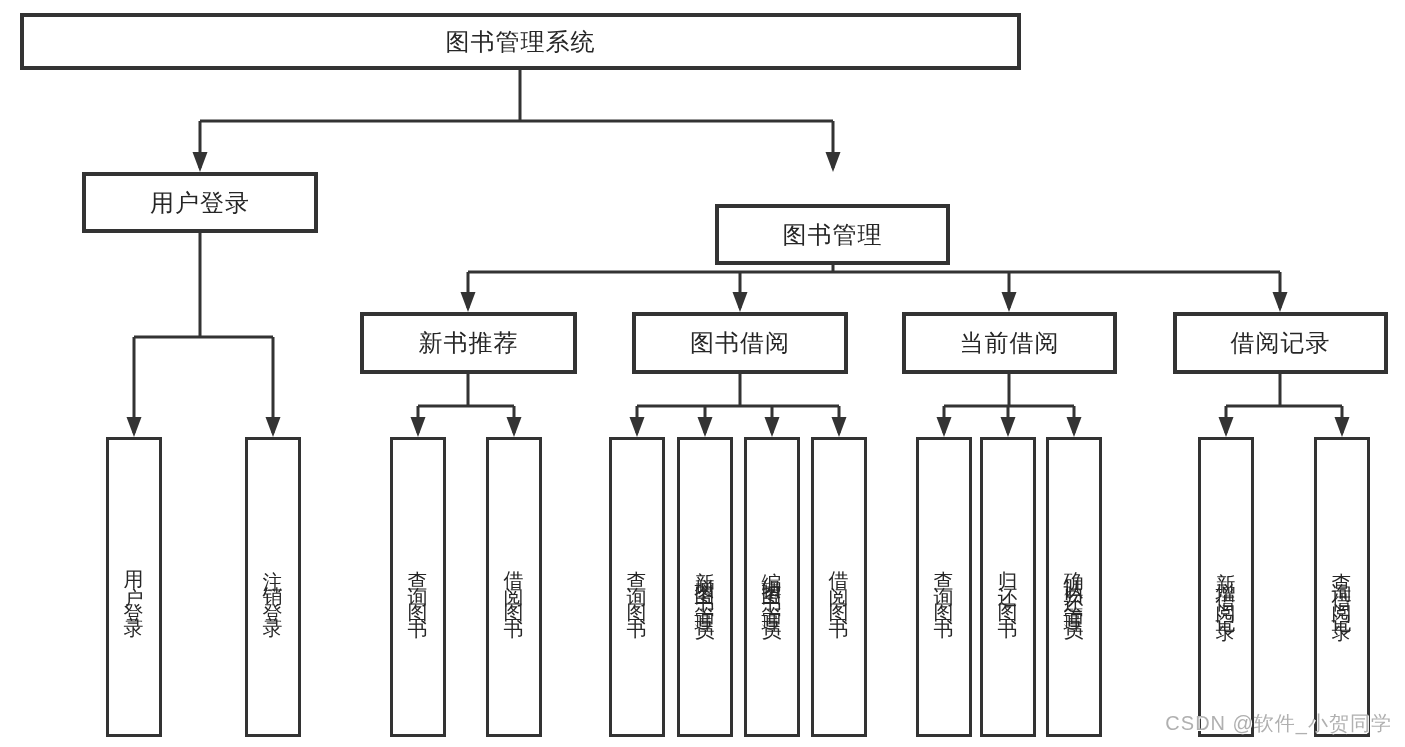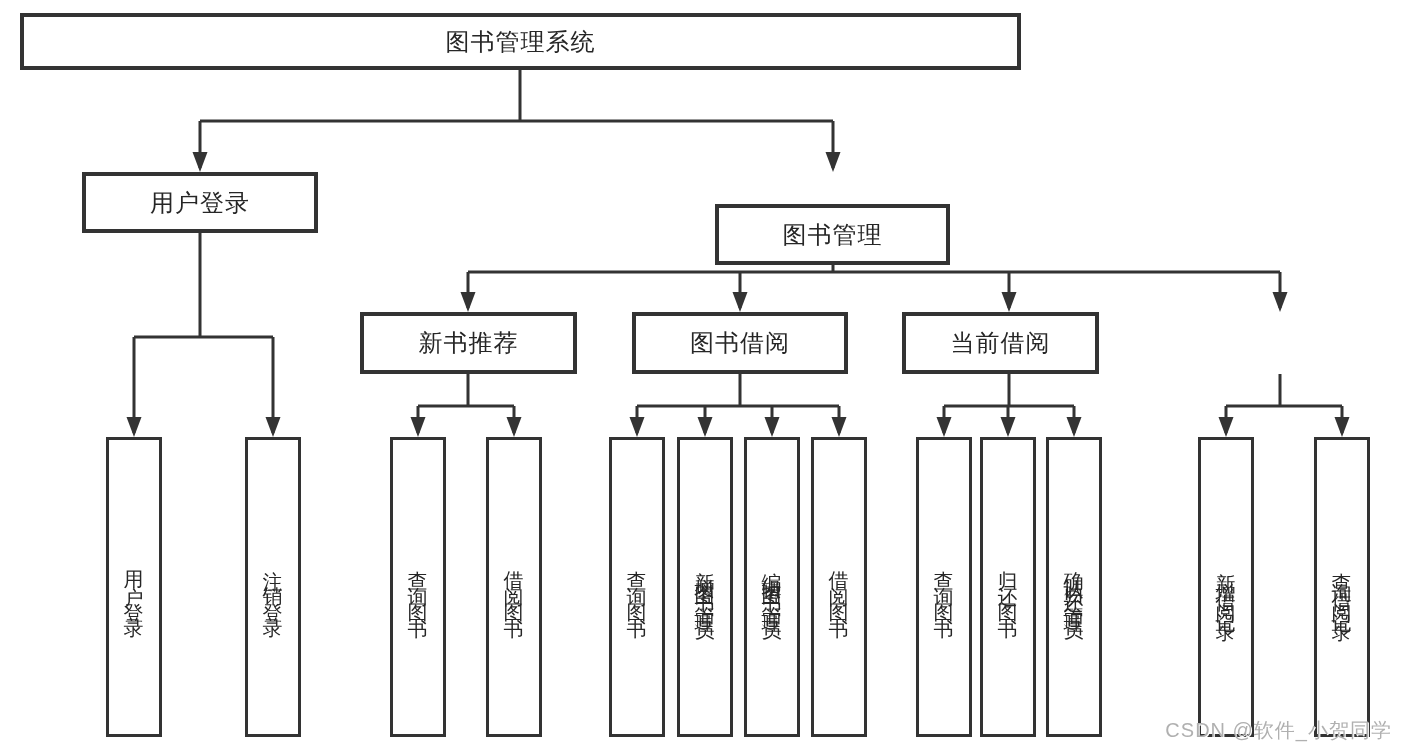--- a/index.html
+++ b/index.html
@@ -49,21 +49,21 @@
     font-size: 20px;
     line-height: 1;
     white-space: nowrap;
   }
   .leaf .vtext.ls-wide  { letter-spacing: 16px; }
   .leaf .vtext.ls-mid   { letter-spacing: 10px; }
   .leaf .vtext.ls-tight { letter-spacing: 7px; }
   .watermark {
     position: absolute;
     right: 13px;
-    bottom: 3px;
+    bottom: 10px;
     font-size: 20px;
     color: #b0b0b0;
     text-shadow: 1px 1px 0 #ffffff;
     letter-spacing: 1px;
     white-space: nowrap;
     z-index: 5;
   }
 </style>
 </head>
 <body>
@@ -113,22 +113,25 @@
   <div class="box hlabel" style="left:715px; top:180px; width:235px; height:61px;margin-top:24px;">
     <span>图书管理</span>
   </div>
 
   <div class="box hlabel" style="left:360px; top:312px; width:217px; height:62px;text-align:center;">
     <span>新书推荐</span>
   </div>
   <div class="box hlabel" style="left:632px; top:312px; width:216px; height:62px;font-family:Liberation Serif, serif;">
     <span>图书借阅</span>
   </div>
-  <div class="box hlabel" style="left:902px; top:312px; width:197px; height:62px;">
+  <div class="box hlabel" style="left:902px; top:312px; width:215px; height:62px;">
     <span>当前借阅</span>
+  </div>
+  <div class="box hlabel" style="left:1173px; top:312px; width:215px; height:62px;">
+    <span>借阅记录</span>
   </div>
 
   <div class="box leaf" style="left:106px;">
     <span class="vtext ls-wide">用户登录</span>
   </div>
   <div class="box leaf" style="left:245px;">
     <span class="vtext ls-wide">注销登录</span>
   </div>
 
   <div class="box leaf" style="left:390px;">

